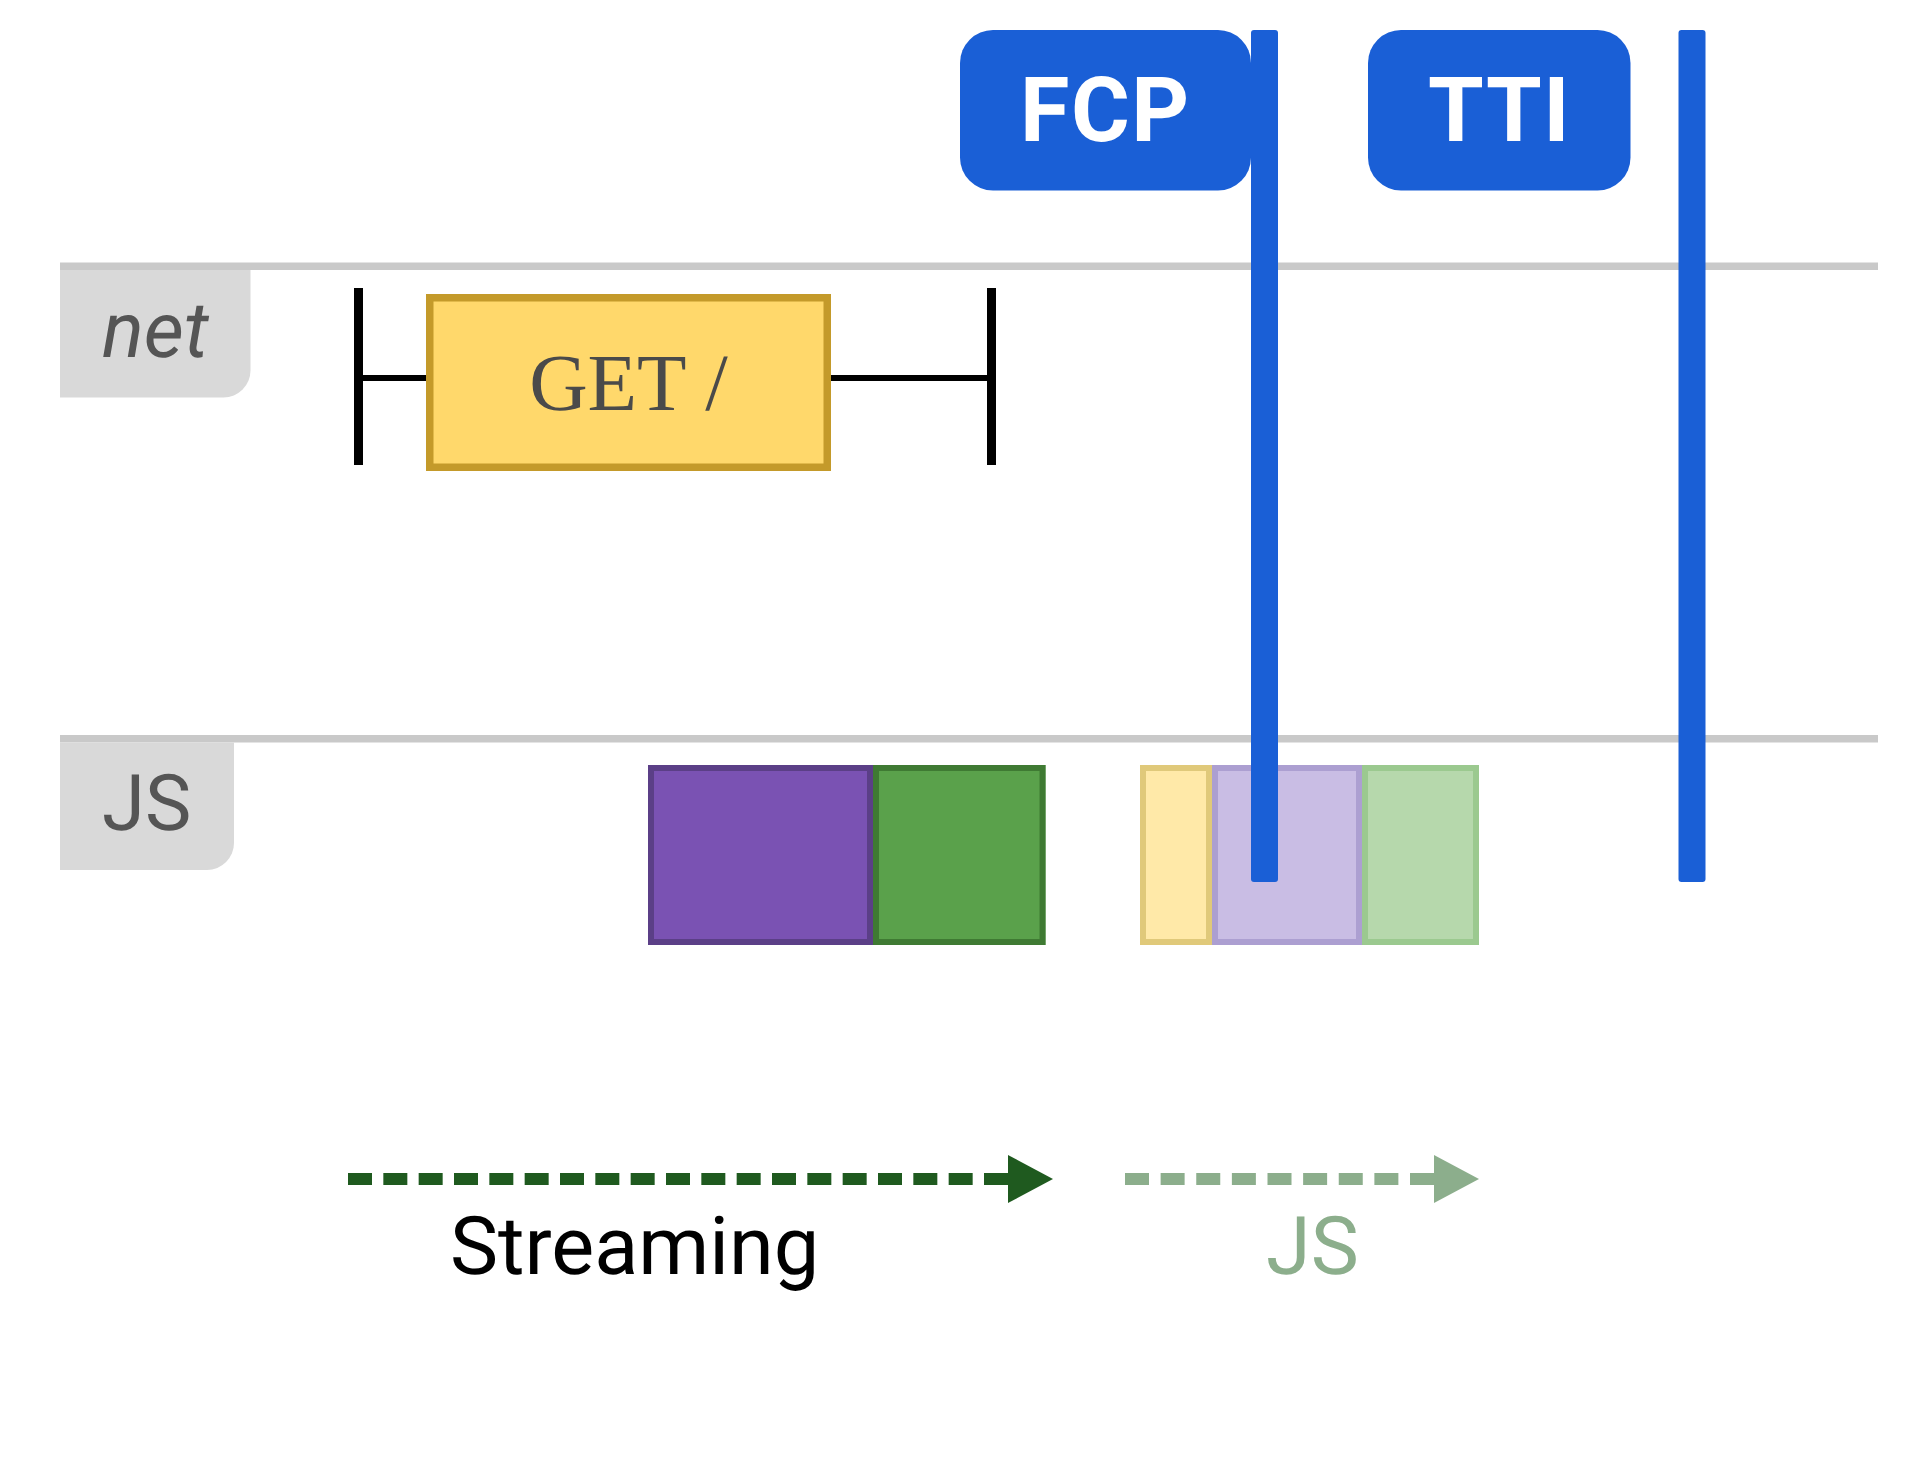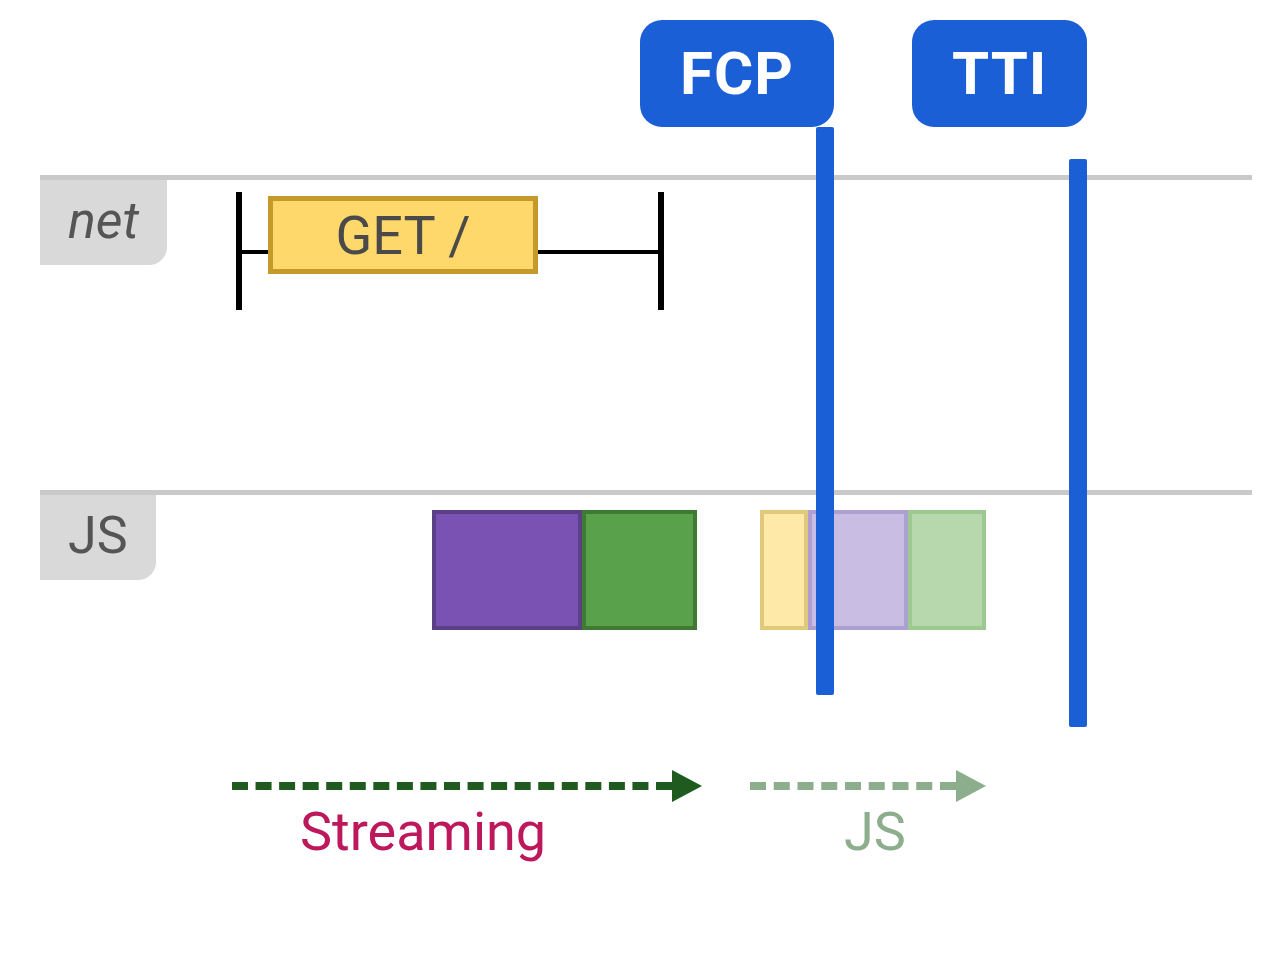--- a/index.html
+++ b/index.html
@@ -10,22 +10,22 @@
     height: 974px;
     position: relative;
   }
   .canvas { position: absolute; inset: 0; }
 
   
   .marker {
     position: absolute;
     top: 20px;
     display: flex;
-    flex-direction: column;
-    align-items: flex-end;
+    flex-direction: row;
+    align-items: flex-start;
   }
   .marker .badge {
     background: #1a5fd6;
     color: #fff;
     font-weight: 700;
     font-size: 60px;
     padding: 18px 40px;
     border-radius: 22px;
     letter-spacing: 1px;
   }
@@ -116,21 +116,21 @@
   <div class="lane" style="top:175px;font-style:italic;">
     <div class="lane-label">net</div>
   </div>
 
   <div class="net-whisker" style="left:236px; width:426px; top:250px;"></div>
 
   <div class="net-tick" style="left:236px; top:192px; height:118px;"></div>
 
   <div class="net-tick" style="left:658px; top:192px; height:118px;"></div>
 
-  <div class="get-box" style="left:268px; top:196px; width:270px; height:78px;">
+  <div class="get-box" style="left:284px; top:196px; width:270px; height:118px;font-family:Liberation Serif, serif;">
     <span>GET /</span>
   </div>
 
   <div class="lane" style="top:490px;">
     <div class="lane-label">JS</div>
   </div>
 
   <div class="task purple" style="left:432px; width:150px; top:510px;"></div>
   <div class="task green" style="left:582px; width:115px; top:510px;"></div>
   <div class="task yellow-lite" style="left:760px; width:48px;  top:510px;"></div>
@@ -143,21 +143,21 @@
   </div>
   <div class="marker" style="left:912px;gap:32px;">
     <div class="badge">TTI</div>
     <div class="stem"></div>
   </div>
 
   <div class="arrow-row" style="left:232px; top:770px; width:470px;">
     <div class="arrow-line" style="width:440px; border-top-color:#1f5a1f;"></div>
     <div class="arrow-head" style="border-left:30px solid #1f5a1f;"></div>
   </div>
-  <div class="arrow-label" style="left:300px; top:800px; color:#be185d;">Streaming</div>
+  <div class="arrow-label" style="left:300px; top:800px; color:#000000;">Streaming</div>
 
   <div class="arrow-row" style="left:750px; top:770px; width:236px;">
     <div class="arrow-line" style="width:206px; border-top-color:#8cae8c;"></div>
     <div class="arrow-head" style="border-left:30px solid #8cae8c;"></div>
   </div>
   <div class="arrow-label" style="left:760px; top:800px; color:#8cae8c; width:230px;">
     <span>JS</span><br>
   </div>
 
 </div>

